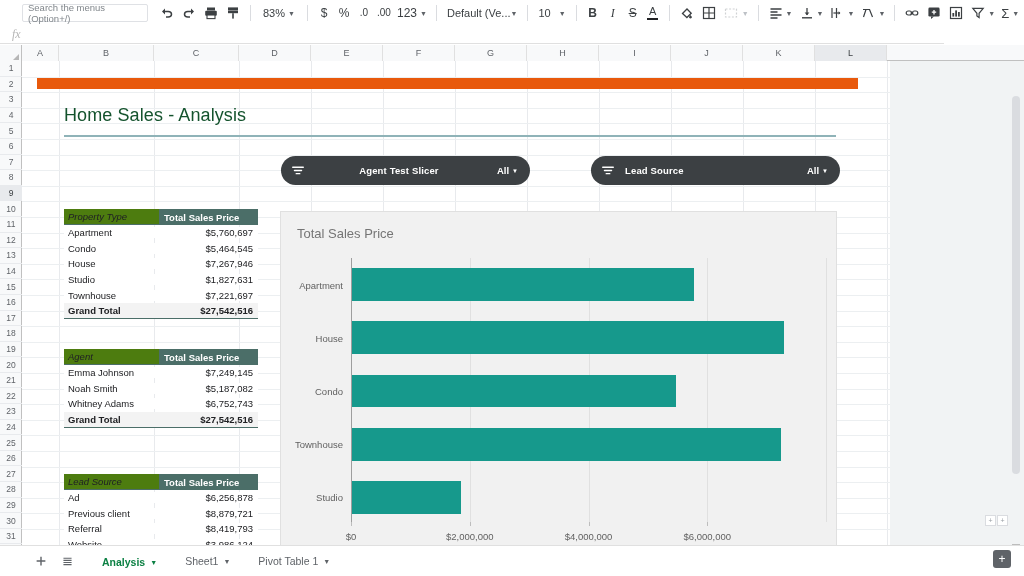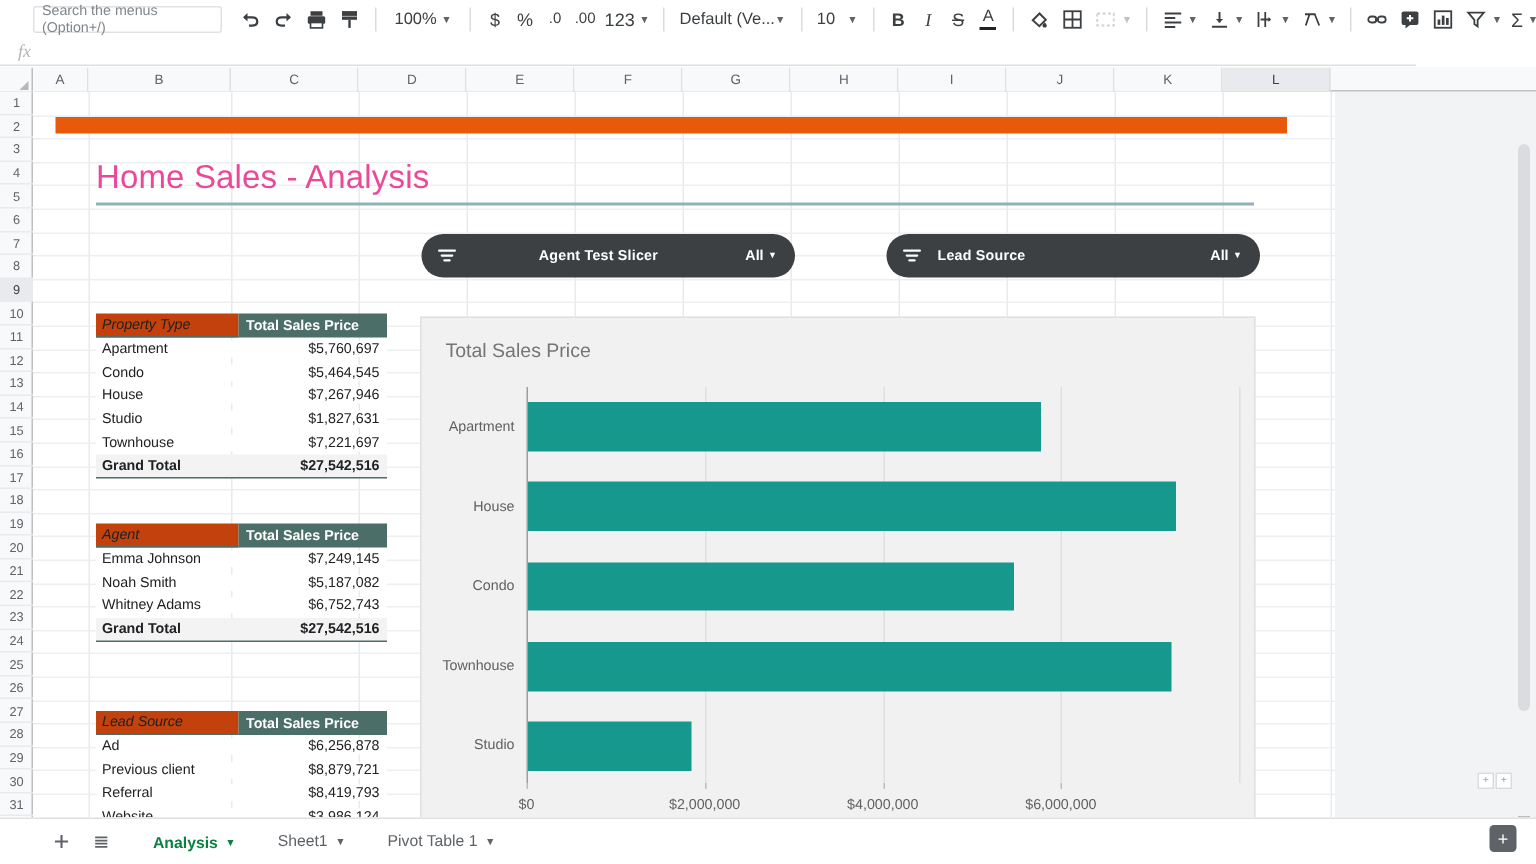--- a/index.html
+++ b/index.html
@@ -123,21 +123,21 @@
     background: #f1f3f4;
   }
 
   
   .orange-bar {
     position: absolute; left: 15px; top: 17px; width: 821px; height: 11px;
     background: #e8590c;
   }
   .doc-title {
     position: absolute; left: 42px; top: 44px;
-    font-size: 22px; color: #ec4899; font-weight: 400;
+    font-size: 18px; color: #14532d; font-weight: 400;
     letter-spacing: 0.1px; white-space: nowrap;
   }
   .title-rule {
     position: absolute; left: 42px; top: 74px; width: 772px; height: 1.5px;
     background: #8fb3b8;
   }
 
   
   .slicer {
     position: absolute; height: 29px; border-radius: 15px;
@@ -157,21 +157,21 @@
   #slicer-agent { left: 259px; top: 95px; width: 249px; }
   #slicer-lead  { left: 569px; top: 95px; width: 249px; }
 
   
   .pivot { position: absolute; width: 194px; font-size: 9.5px; color: #202124; }
   .pivot .prow { display: flex; height: 15.6px; align-items: center; }
   .pivot .phead { height: 16px; display: flex; }
   .pivot .pc1 { width: 95px; flex: none; padding-left: 4px; display:flex; align-items:center; }
   .pivot .pc2 { width: 99px; flex: none; padding-right: 5px; display:flex; align-items:center; justify-content:flex-end; }
   .pivot .phead .pc1 {
-    background: #c2410c; color: #202124; font-style: italic;
+    background: #4d7c0f; color: #202124; font-style: italic;
     border-bottom: 1.5px solid #4b6e68;
   }
   .pivot .phead .pc2 {
     background: #4b6e68; color: #fff; font-weight: bold;
     justify-content: flex-start; padding-left: 5px;
   }
   .pivot .prow.body .pc1 { background: #fff; }
   .pivot .prow.body .pc2 { background: #fff; }
   .pivot .prow.last .pc1, .pivot .prow.last .pc2 { border-bottom: 1px solid #4b6e68; }
   .pivot .prow.total { height: 16px; font-weight: bold; background: #f3f3f3;
@@ -309,21 +309,21 @@
             <rect x="3" y="2.4" width="10" height="3.2" fill="#3c4043"></rect>
             <rect x="3" y="6" width="10" height="2.2" fill="#3c4043"></rect>
             <rect x="7.2" y="8.2" width="1.6" height="5.4" fill="#3c4043"></rect>
           </svg>
         </span>
     </div>
 
     <div class="tb-sep"></div>
 
     <div class="tb-zoom">
-      <span>100%</span>
+      <span>83%</span>
       <span class="caret">▼</span>
     </div>
 
     <div class="tb-sep"></div>
 
     <div class="tb-btn">
       <span class="tb-txt">$</span>
     </div>
     <div class="tb-btn">
       <span class="tb-txt">%</span>

